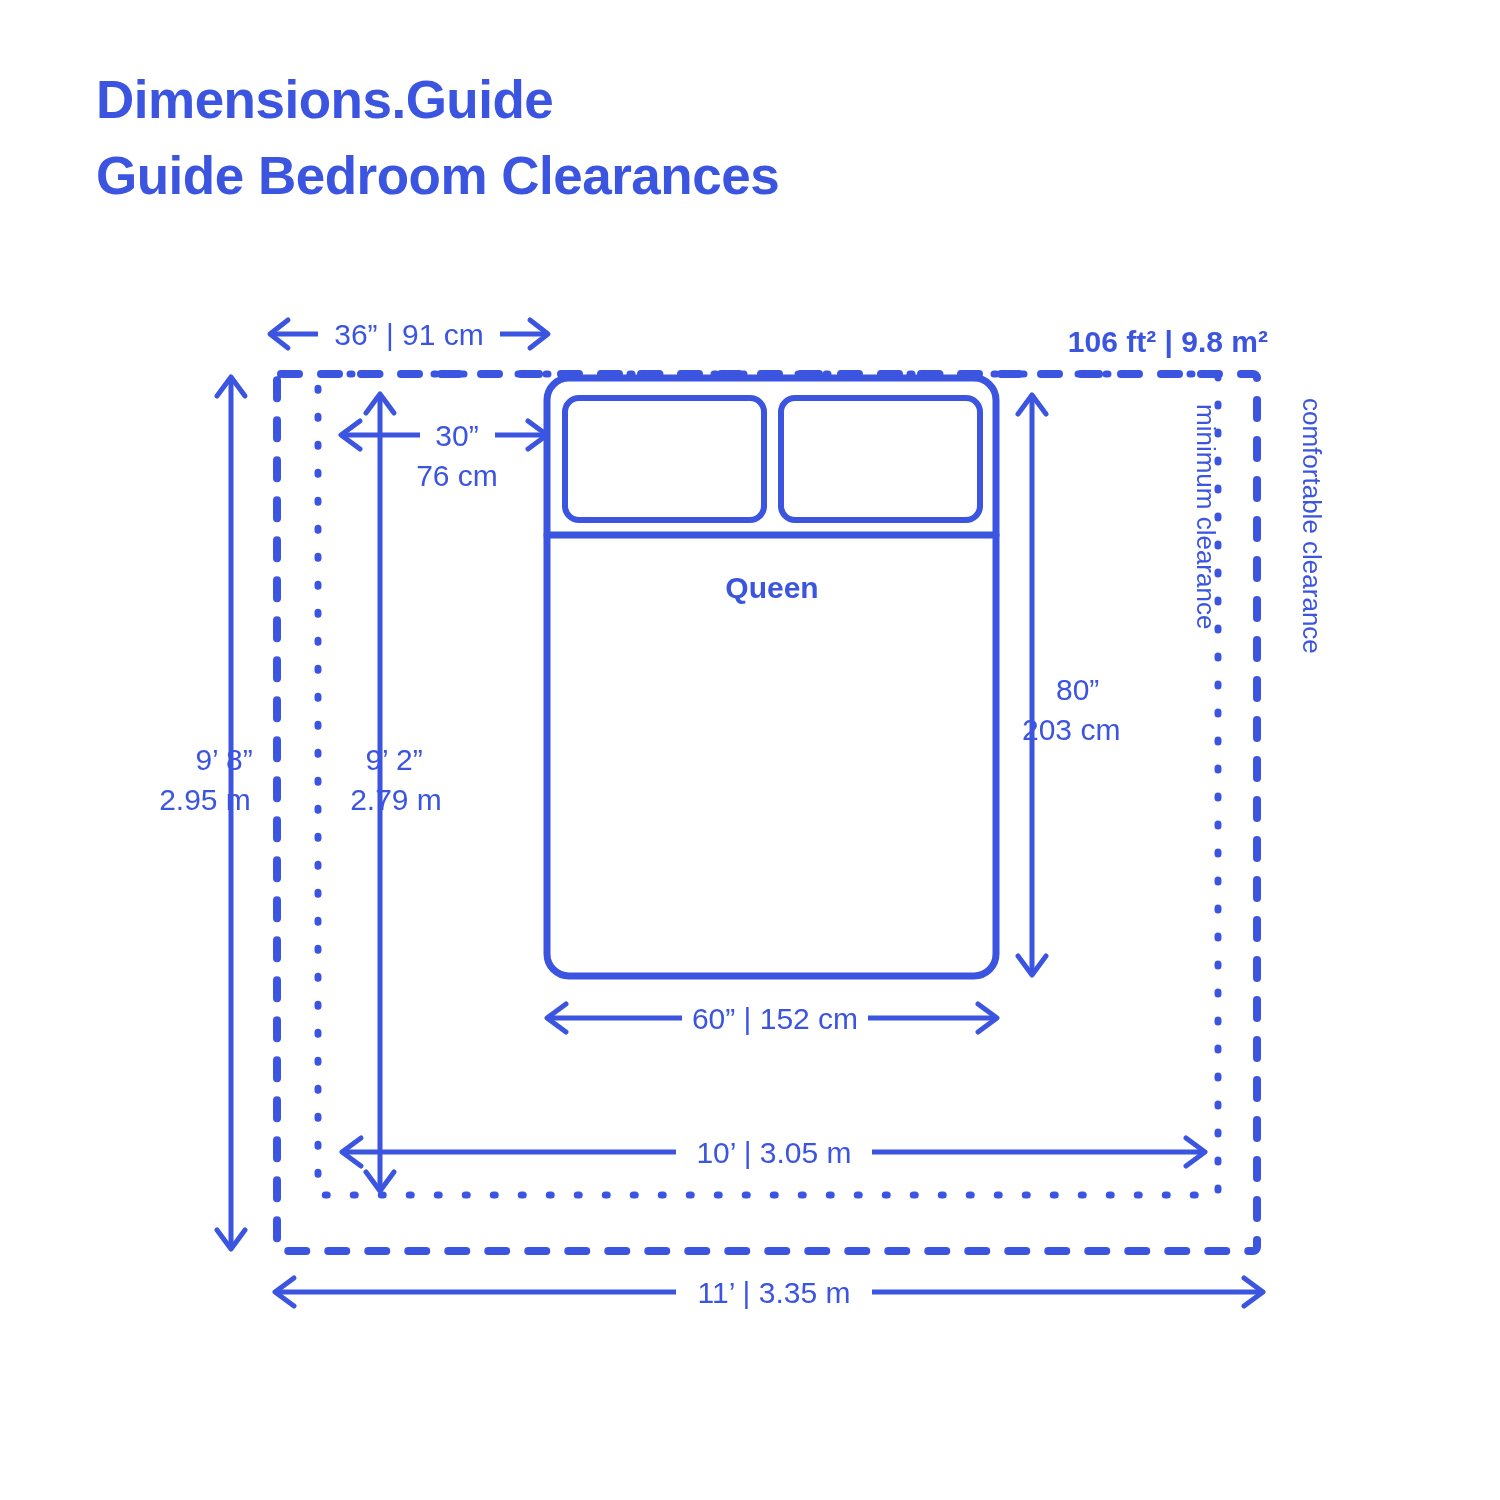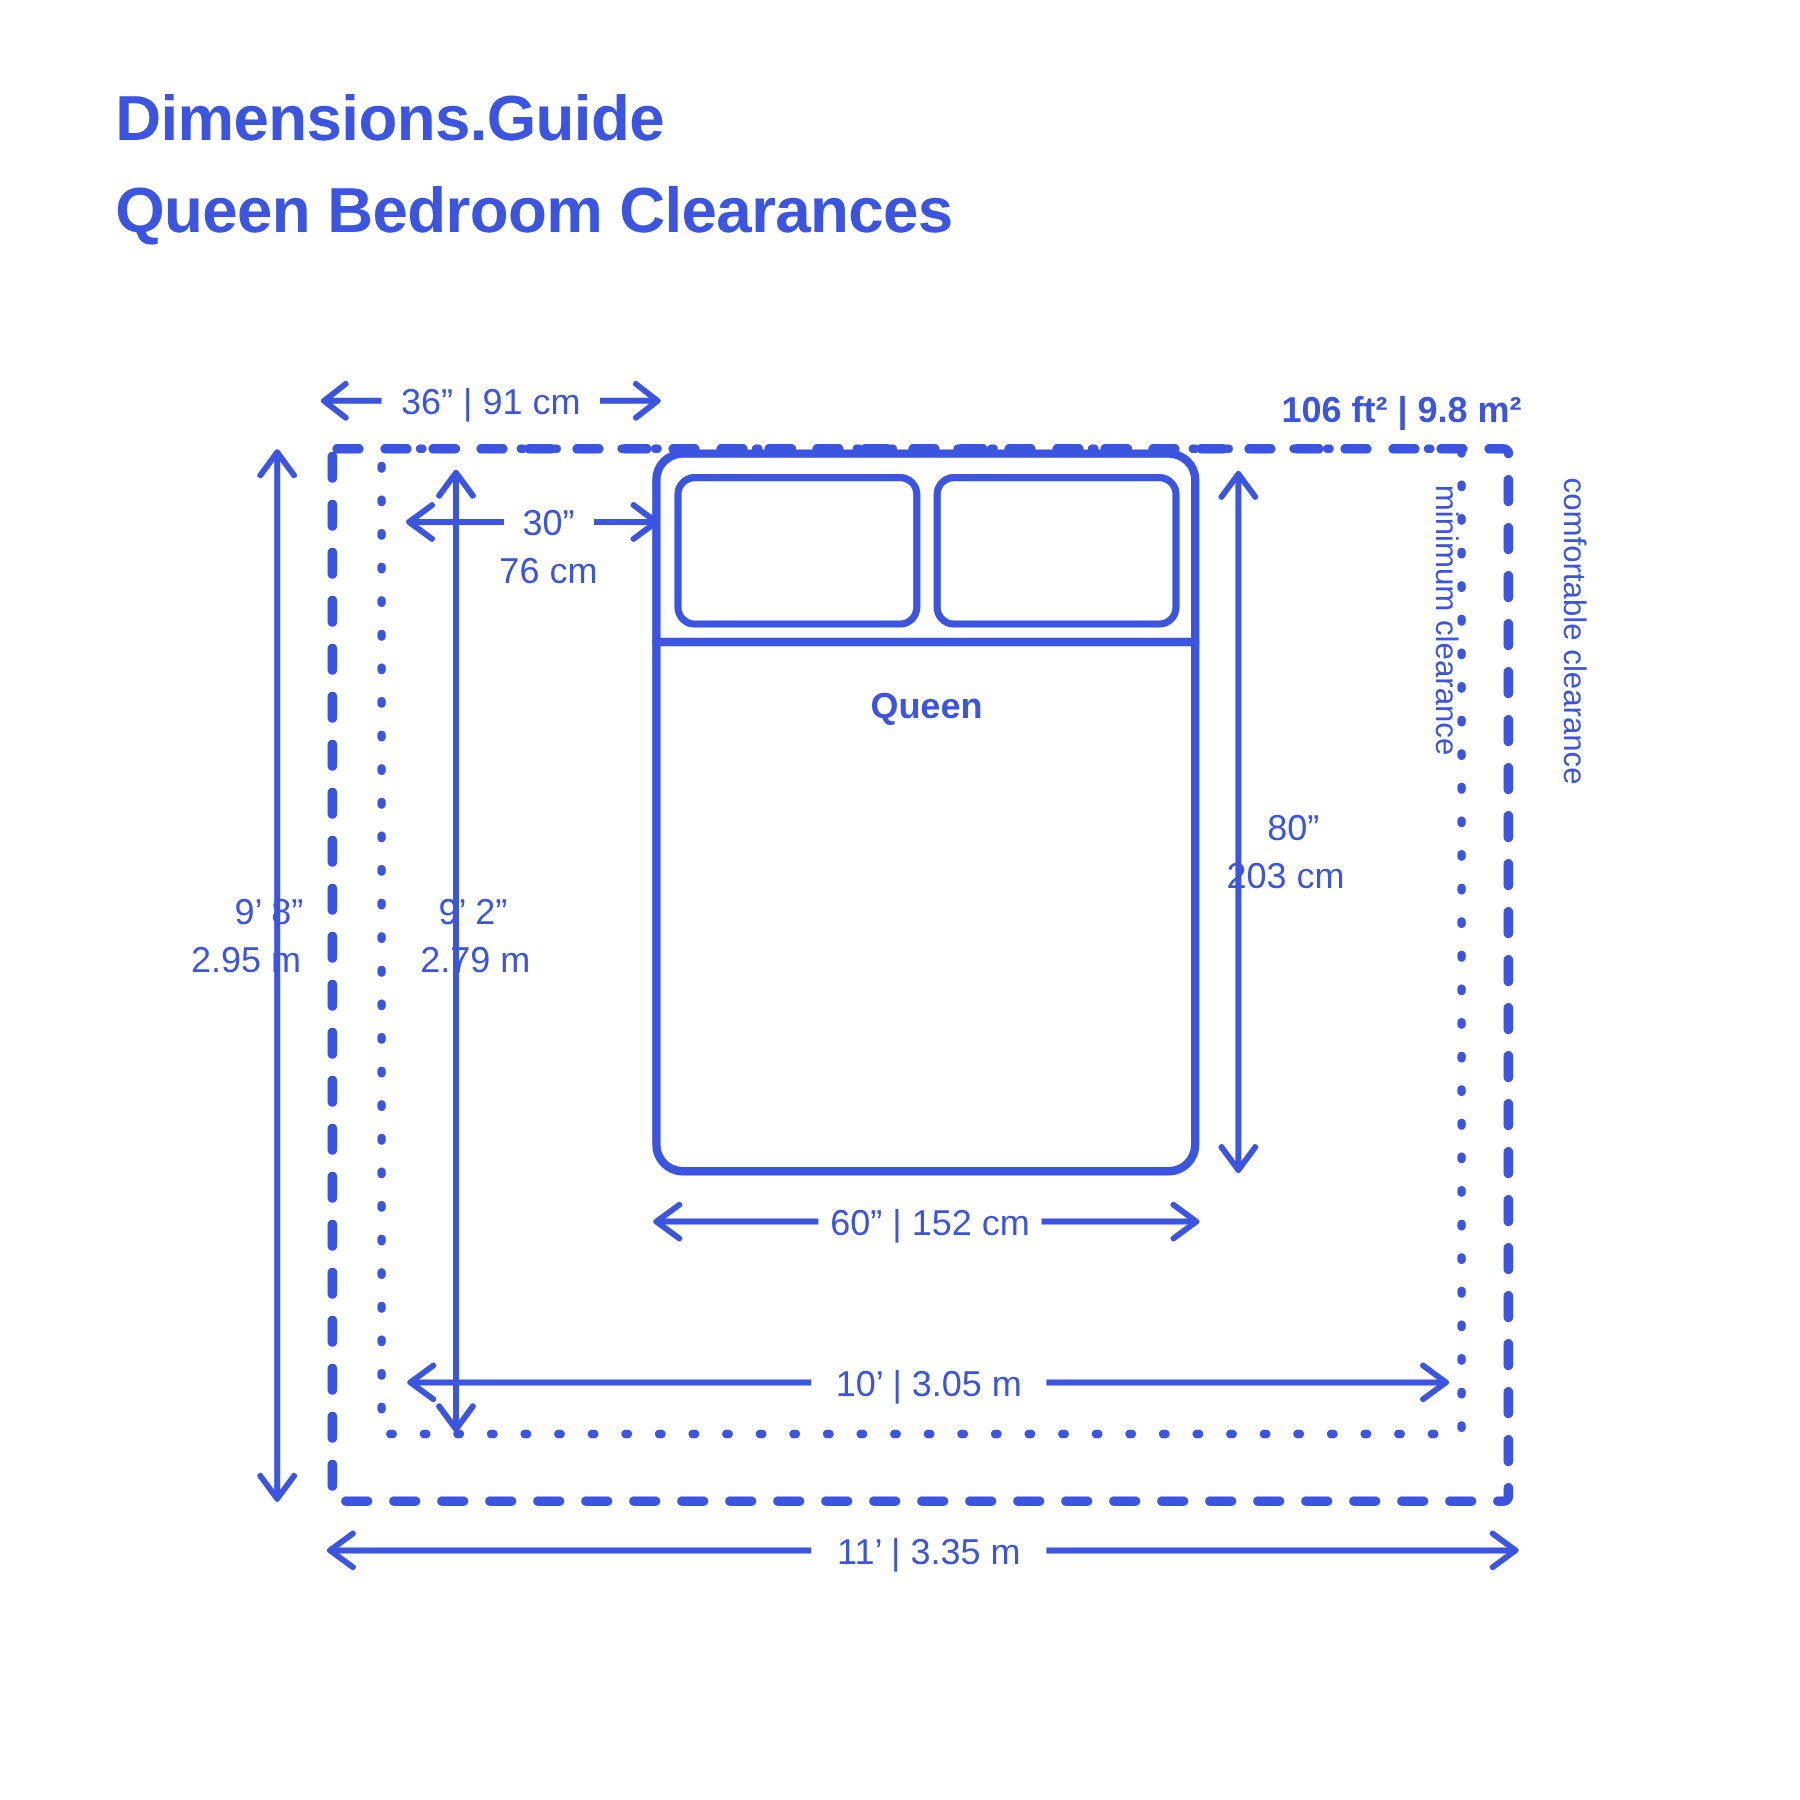--- a/index.html
+++ b/index.html
@@ -108,21 +108,21 @@
     stroke-linejoin: round;
   }
 </style>
 </head>
 <body>
 
 <div id="page">
 
   <div class="title-block">
     <div class="title-line">Dimensions.Guide</div>
-    <div class="title-line">Queen Bedroom Clearances</div>
+    <div class="title-line">Guide Bedroom Clearances</div>
   </div>
 
   <svg id="diagram" viewBox="0 0 1500 1500">
 
     <rect class="dash-rect-outer" x="277" y="374" width="980" height="877" rx="4" ry="4"></rect>
 
     <rect class="dash-rect" x="318" y="374" width="900" height="821" rx="4" ry="4"></rect>
 
     <rect class="bed-outline" x="547" y="378" width="449" height="598" rx="22" ry="22"></rect>
 

